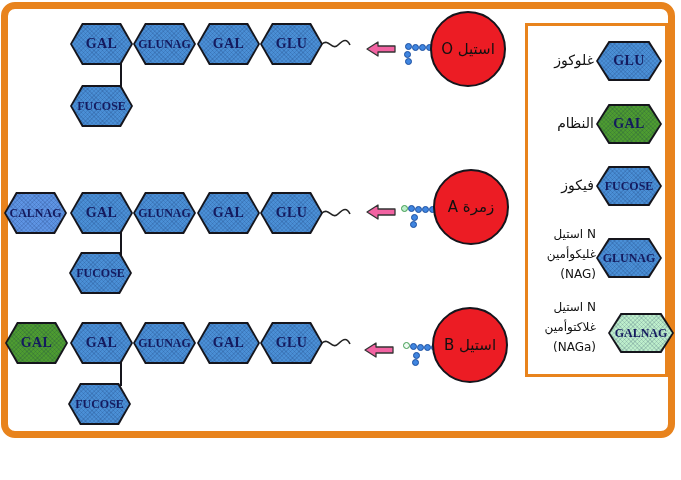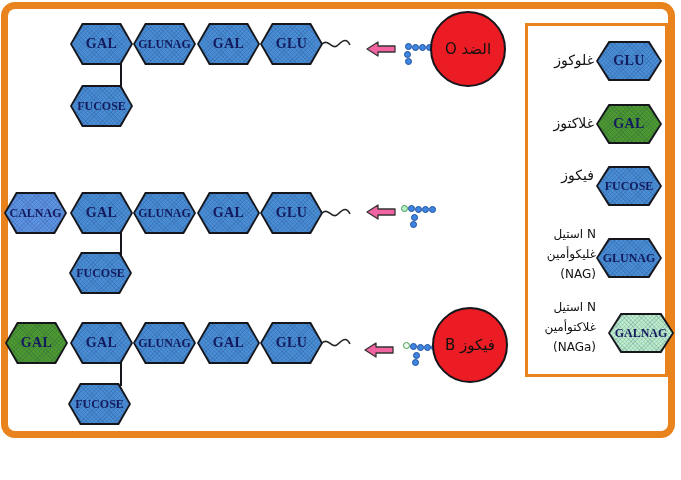--- a/index.html
+++ b/index.html
@@ -72,21 +72,21 @@
   <svg class="arrow" style="left:366px;top:40px" width="30" height="18" viewBox="0 0 30 18">
     <polygon points="1,9 12,2 12,6 29,6 29,12 12,12 12,16" fill="#f263a2" stroke="#333" stroke-width="1.3" stroke-linejoin="round"></polygon>
     </svg>
   <div class="dot" style="left:405px;top:43px"></div>
   <div class="dot" style="left:412px;top:44px"></div>
   <div class="dot" style="left:419px;top:44px"></div>
   <div class="dot" style="left:426px;top:44px"></div>
   <div class="dot" style="left:404px;top:51px"></div>
   <div class="dot" style="left:405px;top:58px"></div>
   <div class="grp" style="left:430px;top:11px">
-    <span>الضد O</span>
+    <span>استيل O</span>
     </div>
 
   <div class="hex cornflower" style="left:4px;top:192px">
     <span class="ht small">CALNAG</span>
     </div>
   <div class="hex" style="left:70px;top:192px">
     <span class="ht">GAL</span>
     </div>
   <div class="hex" style="left:133px;top:192px">
     <span class="ht small">GLUNAG</span>
@@ -107,20 +107,23 @@
   <svg class="arrow" style="left:366px;top:203px" width="30" height="18" viewBox="0 0 30 18">
     <polygon points="1,9 12,2 12,6 29,6 29,12 12,12 12,16" fill="#f263a2" stroke="#333" stroke-width="1.3" stroke-linejoin="round"></polygon>
     </svg>
   <div class="dot mint" style="left:401px;top:205px"></div>
   <div class="dot" style="left:408px;top:205px"></div>
   <div class="dot" style="left:415px;top:206px"></div>
   <div class="dot" style="left:422px;top:206px"></div>
   <div class="dot" style="left:429px;top:206px"></div>
   <div class="dot" style="left:411px;top:214px"></div>
   <div class="dot" style="left:410px;top:221px"></div>
+  <div class="grp" style="left:433px;top:169px">
+    <span>زمرة A</span>
+    </div>
 
   <div class="hex green" style="left:5px;top:322px">
     <span class="ht">GAL</span>
     </div>
   <div class="hex" style="left:70px;top:322px">
     <span class="ht">GAL</span>
     </div>
   <div class="hex" style="left:133px;top:322px">
     <span class="ht small">GLUNAG</span>
     </div>
@@ -141,38 +144,38 @@
     <polygon points="1,9 12,2 12,6 29,6 29,12 12,12 12,16" fill="#f263a2" stroke="#333" stroke-width="1.3" stroke-linejoin="round"></polygon>
     </svg>
   <div class="dot ring" style="left:403px;top:342px"></div>
   <div class="dot" style="left:410px;top:343px"></div>
   <div class="dot" style="left:417px;top:344px"></div>
   <div class="dot" style="left:424px;top:344px"></div>
   <div class="dot" style="left:431px;top:344px"></div>
   <div class="dot" style="left:413px;top:352px"></div>
   <div class="dot" style="left:412px;top:359px"></div>
   <div class="grp" style="left:432px;top:307px">
-    <span>فيكوز B</span>
+    <span>استيل B</span>
     </div>
 
   <div class="legend">
     <div class="hex lhex" style="left:68px;top:15px">
       <span class="ht">GLU</span>
       </div>
     <div class="lg-label" style="top:26px">غلوكوز</div>
 
     <div class="hex lhex green" style="left:68px;top:78px">
       <span class="ht">GAL</span>
       </div>
-    <div class="lg-label" style="top:89px">غلاكتوز</div>
+    <div class="lg-label" style="top:89px">النظام</div>
 
     <div class="hex lhex" style="left:68px;top:140px">
       <span class="ht small">FUCOSE</span>
       </div>
-    <div class="lg-label" style="top:141px">فيكوز</div>
+    <div class="lg-label" style="top:151px">فيكوز</div>
 
     <div class="hex lhex" style="left:68px;top:212px">
       <span class="ht small">GLUNAG</span>
       </div>
     <div class="lg-multi" style="top:198px">N استيل
 غليكوأمين
 (NAG)</div>
 
     <div class="hex lhex mint" style="left:80px;top:287px">
       <span class="ht small">GALNAG</span>

